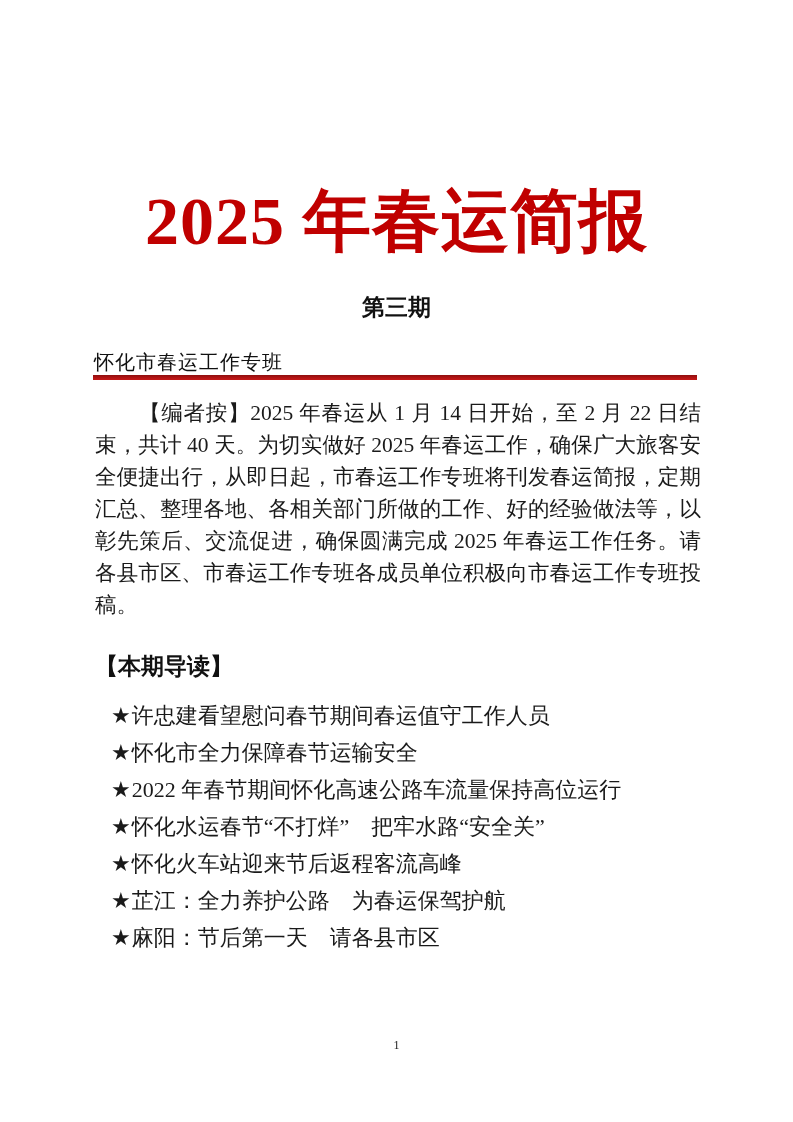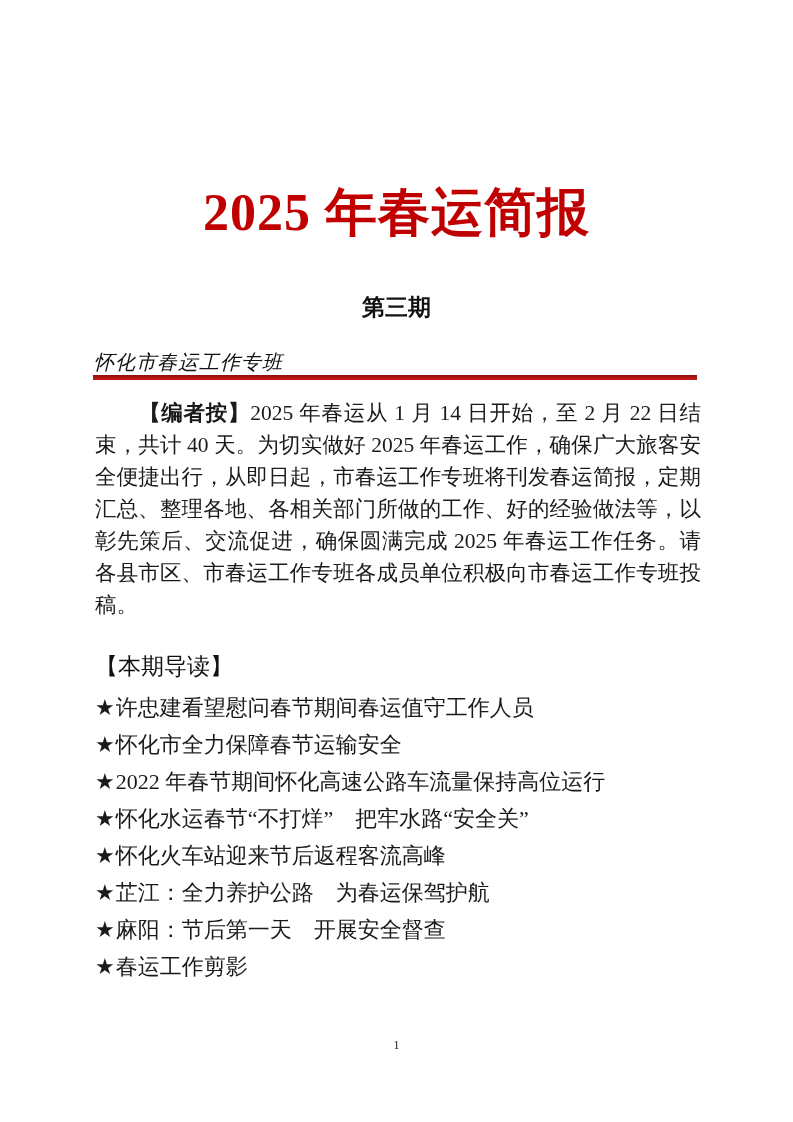--- a/index.html
+++ b/index.html
@@ -15,21 +15,21 @@
     color: #1a1a1a;
     font-family: "Liberation Serif", "DejaVu Serif", serif;
     overflow: hidden;
   }
   .doc-title {
     position: absolute;
     top: 186px;
     left: 0;
     width: 100%;
     text-align: center;
-    font-size: 52px;
+    font-size: 68px;
     line-height: 1.05;
     font-weight: 700;
     color: #c00000;
     letter-spacing: 1px;
     white-space: nowrap;
   }
   .issue {
     position: absolute;
     top: 292px;
     left: 0;
@@ -45,21 +45,20 @@
     top: 349px;
     left: 94px;
     width: 592px;
     display: flex;
     justify-content: space-between;
     align-items: baseline;
     font-size: 20px;
     color: #111111;
   }
   .masthead .org {
-    font-style: italic;
     letter-spacing: 1px;
   }
   .masthead .date {
     font-style: normal;
   }
   .red-rule {
     position: absolute;
     top: 375px;
     left: 93px;
     width: 604px;
@@ -72,39 +71,39 @@
     left: 95px;
     width: 606px;
     font-size: 21.5px;
     line-height: 32px;
     text-align: justify;
     text-indent: 44px;
     color: #1a1a1a;
     margin: 0;
   }
   .editor-note .note-label {
-    font-weight: 700;
+    font-weight: 400;
   }
   .toc {
     position: absolute;
     top: 651px;
     left: 95px;
     width: 625px;
   }
   .toc-heading {
     font-family: "Liberation Sans", "DejaVu Sans", sans-serif;
-    font-weight: 400;
+    font-weight: 700;
     font-size: 23px;
     line-height: 30px;
     margin: 0 0 8px 0;
     color: #111111;
   }
   .toc-list {
     list-style: none;
-    margin: 0;
+    margin: 16px;
     padding: 0;
   }
   .toc-item {
     font-size: 22px;
     line-height: 37px;
     height: 37px;
     white-space: nowrap;
     color: #1a1a1a;
   }
   .toc-item .star {
@@ -139,20 +138,19 @@
 
   <div class="toc">
     <div class="toc-heading">【本期导读】</div>
     <ul class="toc-list">
       <li class="toc-item"><span class="star">★</span><span>许忠建看望慰问春节期间春运值守工作人员</span></li>
       <li class="toc-item"><span class="star">★</span><span>怀化市全力保障春节运输安全</span></li>
       <li class="toc-item"><span class="star">★</span><span>2022 年春节期间怀化高速公路车流量保持高位运行</span></li>
       <li class="toc-item"><span class="star">★</span><span>怀化水运春节“不打烊”　把牢水路“安全关”</span></li>
       <li class="toc-item"><span class="star">★</span><span>怀化火车站迎来节后返程客流高峰</span></li>
       <li class="toc-item"><span class="star">★</span><span>芷江：全力养护公路　为春运保驾护航</span></li>
-      <li class="toc-item"><span class="star">★</span><span>麻阳：节后第一天　开展安全督查</span></li>
-      <li class="toc-item"><span class="star">★</span><span>春运工作剪影</span></li>
+      <li class="toc-item"><span class="star">★</span><span>麻阳：节后第一天　请各县市区</span></li>
     </ul>
   </div>
 
   <div class="page-number">1</div>
 
 </div>
 
 </body></html>

